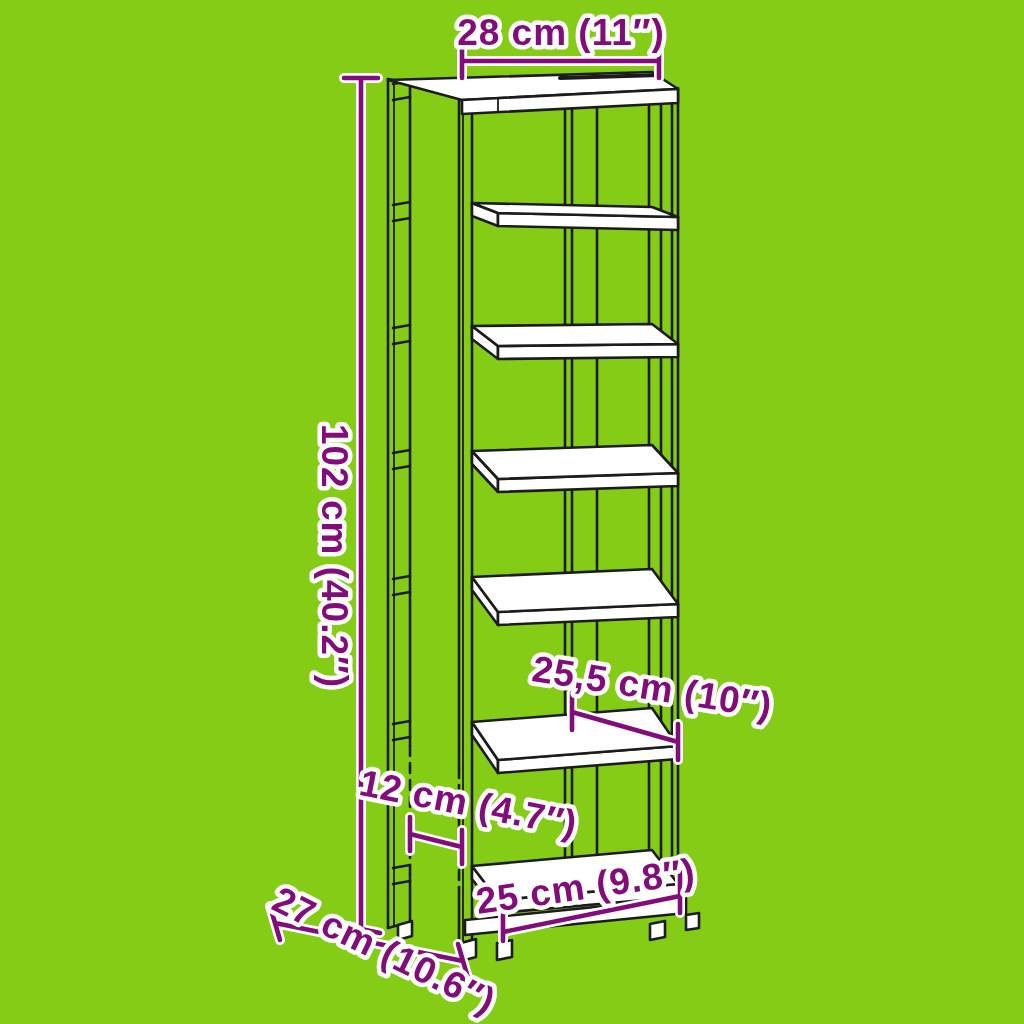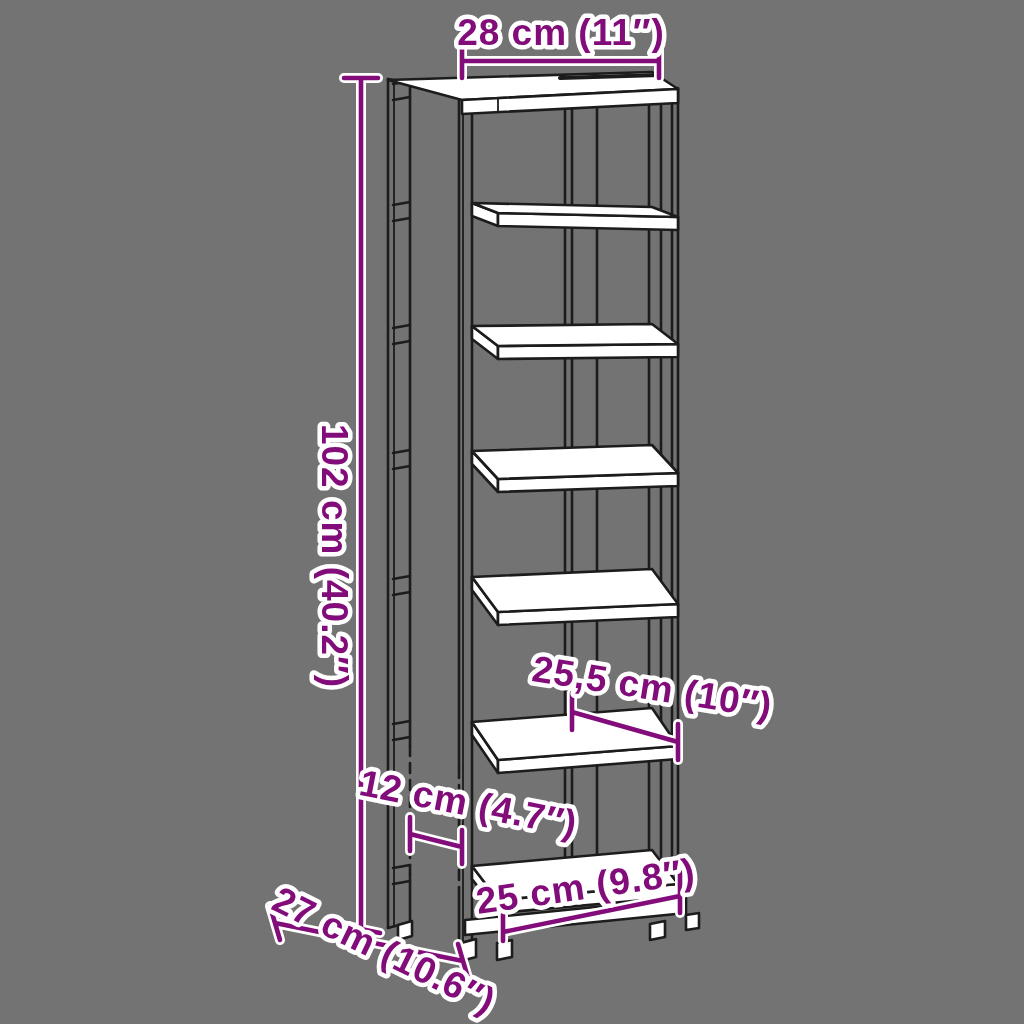--- a/index.html
+++ b/index.html
@@ -5,21 +5,21 @@
   html, body {
     margin: 0;
     padding: 0;
     background: #ffffff;
     font-family: "Liberation Sans", sans-serif;
   }
   #canvas {
     position: relative;
     width: 1024px;
     height: 1024px;
-    background: #737373;
+    background: #84cc16;
     overflow: hidden;
   }
   svg { display: block; }
   .blk {
     stroke: #1c1c1c;
     stroke-width: 2.6;
     fill: none;
     stroke-linecap: round;
     stroke-linejoin: round;
   }

